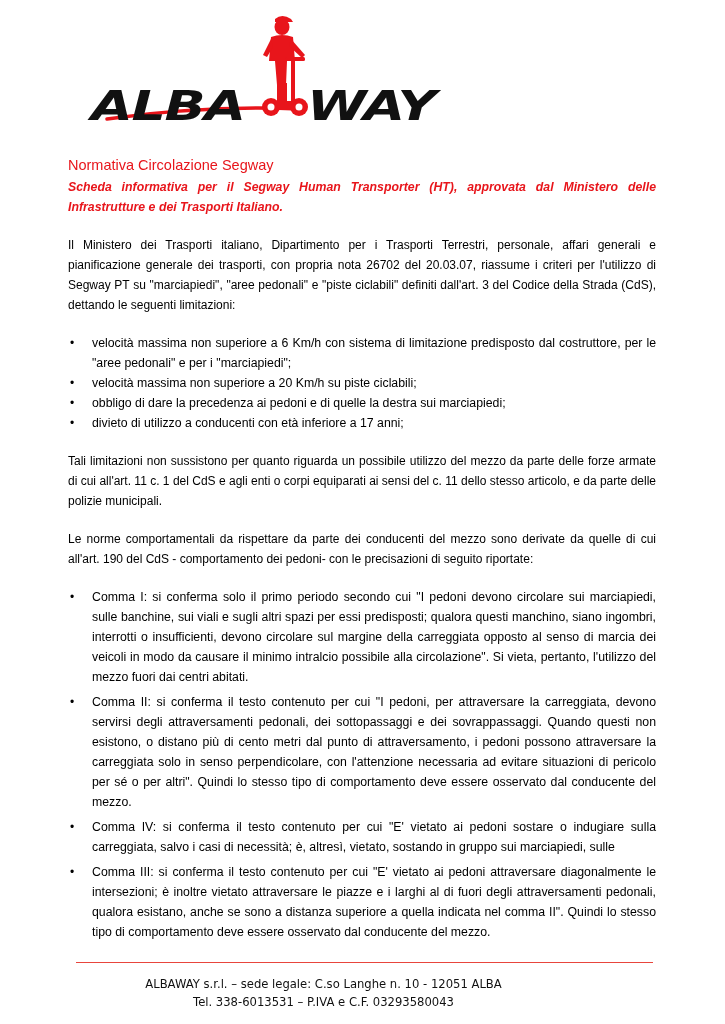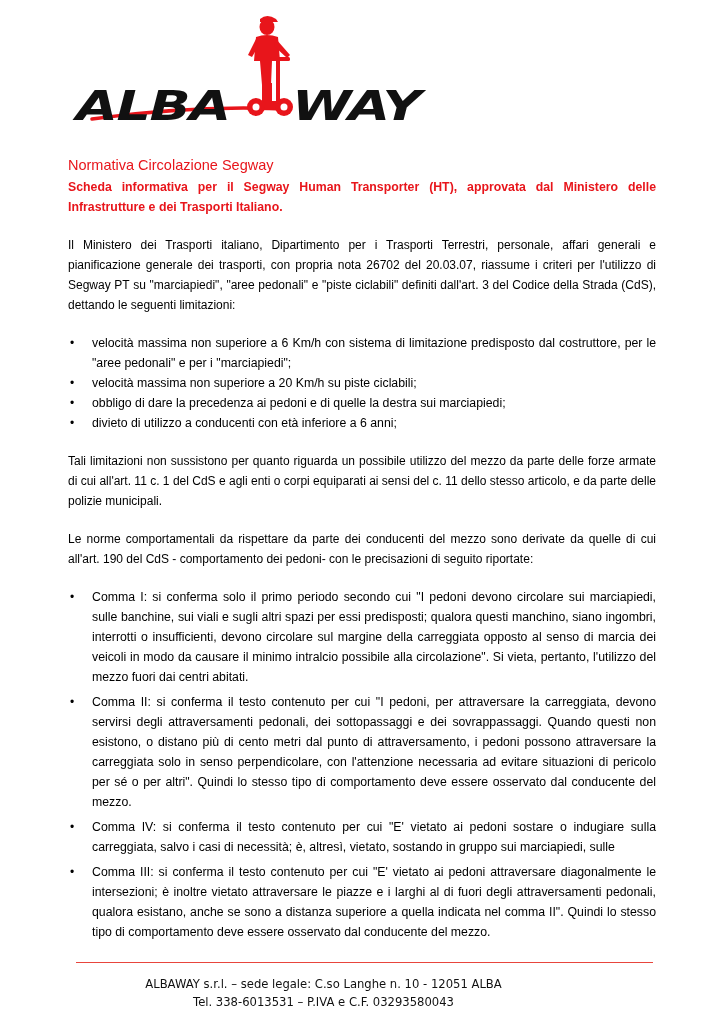--- a/index.html
+++ b/index.html
@@ -1,27 +1,27 @@
 <!DOCTYPE html>
 <html><head>
   <meta charset="utf-8">
   <style>
     html, body { margin: 0; padding: 0; background: #ffffff; }
     body { width: 725px; height: 1024px; position: relative; overflow: hidden;
            font-family: "Liberation Sans", sans-serif; color: #000; }
-    .logo { position: absolute; left: 74px; top: 5px; width: 312px; height: 128px; }
+    .logo { position: absolute; left: 89px; top: 5px; width: 312px; height: 128px; }
     .logo-word { position: absolute; top: 78px; font-family: "DejaVu Sans", sans-serif;
                  font-weight: bold; font-size: 40px; letter-spacing: -1px; color: #111;
                  transform: scaleX(1.35); transform-origin: left center; font-style: italic; }
     .logo-left { left: 2px; }
     .logo-right { left: 218px; }
     .content { position: absolute; left: 68px; top: 156px; width: 588px; }
     .title { color: #e8151b; font-weight: normal; font-size: 14.5px; margin: 0 0 3px 0; line-height: 18px; }
     .subtitle { color: #e8151b; font-weight: bold; font-size: 12.3px; line-height: 20px;
-                text-align: justify; margin: 0 0 18px 0; }
+                text-align: justify; margin: 0 0 18px 0; font-style: italic; }
     p.body { font-size: 12px; line-height: 20px; text-align: justify; margin: 0 0 18px 0; }
     ul.bullets { list-style: none; margin: 0 0 18px 0; padding: 0; }
     ul.bullets li { position: relative; padding-left: 24px; font-size: 12.3px; line-height: 20px;
                     text-align: justify; }
     ul.bullets li::before { content: "\2022"; position: absolute; left: 2px; top: 0; font-size: 12px; }
     ul.commi li { margin-bottom: 5px; }
     .footer-line { position: absolute; left: 76px; top: 962px; width: 577px; height: 1px; background: #e8453c; }
     .footer { position: absolute; left: 0; top: 975px; width: 647px; text-align: center;
               font-family: "DejaVu Sans", sans-serif; font-size: 11.6px; line-height: 18px; color: #111; }
   </style>
@@ -54,21 +54,21 @@
 </div>
 
 <div class="content">
   <h1 class="title">Normativa Circolazione Segway</h1>
   <p class="subtitle">Scheda informativa per il Segway Human Transporter (HT), approvata dal Ministero delle Infrastrutture e dei Trasporti Italiano.</p>
   <p class="body">Il Ministero dei Trasporti italiano, Dipartimento per i Trasporti Terrestri, personale, affari generali e pianificazione generale dei trasporti, con propria nota 26702 del 20.03.07, riassume i criteri per l'utilizzo di Segway PT su "marciapiedi", "aree pedonali" e "piste ciclabili" definiti dall'art. 3 del Codice della Strada (CdS), dettando le seguenti limitazioni:</p>
   <ul class="bullets">
     <li>velocità massima non superiore a 6 Km/h con sistema di limitazione predisposto dal costruttore, per le "aree pedonali" e per i "marciapiedi";</li>
     <li>velocità massima non superiore a 20 Km/h su piste ciclabili;</li>
     <li>obbligo di dare la precedenza ai pedoni e di quelle la destra sui marciapiedi;</li>
-    <li>divieto di utilizzo a conducenti con età inferiore a 6 anni;</li>
+    <li>divieto di utilizzo a conducenti con età inferiore a 17 anni;</li>
   </ul>
   <p class="body">Tali limitazioni non sussistono per quanto riguarda un possibile utilizzo del mezzo da parte delle forze armate di cui all'art. 11 c. 1 del CdS e agli enti o corpi equiparati ai sensi del c. 11 dello stesso articolo, e da parte delle polizie municipali.</p>
   <p class="body">Le norme comportamentali da rispettare da parte dei conducenti del mezzo sono derivate da quelle di cui all'art. 190 del CdS - comportamento dei pedoni- con le precisazioni di seguito riportate:</p>
   <ul class="bullets commi">
     <li>Comma I: si conferma solo il primo periodo secondo cui "I pedoni devono circolare sui marciapiedi, sulle banchine, sui viali e sugli altri spazi per essi predisposti; qualora questi manchino, siano ingombri, interrotti o insufficienti, devono circolare sul margine della carreggiata opposto al senso di marcia dei veicoli in modo da causare il minimo intralcio possibile alla circolazione". Si vieta, pertanto, l'utilizzo del mezzo fuori dai centri abitati.</li>
     <li>Comma II: si conferma il testo contenuto per cui "I pedoni, per attraversare la carreggiata, devono servirsi degli attraversamenti pedonali, dei sottopassaggi e dei sovrappassaggi. Quando questi non esistono, o distano più di cento metri dal punto di attraversamento, i pedoni possono attraversare la carreggiata solo in senso perpendicolare, con l'attenzione necessaria ad evitare situazioni di pericolo per sé o per altri". Quindi lo stesso tipo di comportamento deve essere osservato dal conducente del mezzo.</li>
     <li>Comma IV: si conferma il testo contenuto per cui "E' vietato ai pedoni sostare o indugiare sulla carreggiata, salvo i casi di necessità; è, altresì, vietato, sostando in gruppo sui marciapiedi, sulle</li>
     <li>Comma III: si conferma il testo contenuto per cui "E' vietato ai pedoni attraversare diagonalmente le intersezioni; è inoltre vietato attraversare le piazze e i larghi al di fuori degli attraversamenti pedonali, qualora esistano, anche se sono a distanza superiore a quella indicata nel comma II". Quindi lo stesso tipo di comportamento deve essere osservato dal conducente del mezzo.</li>
   </ul>
 </div>

